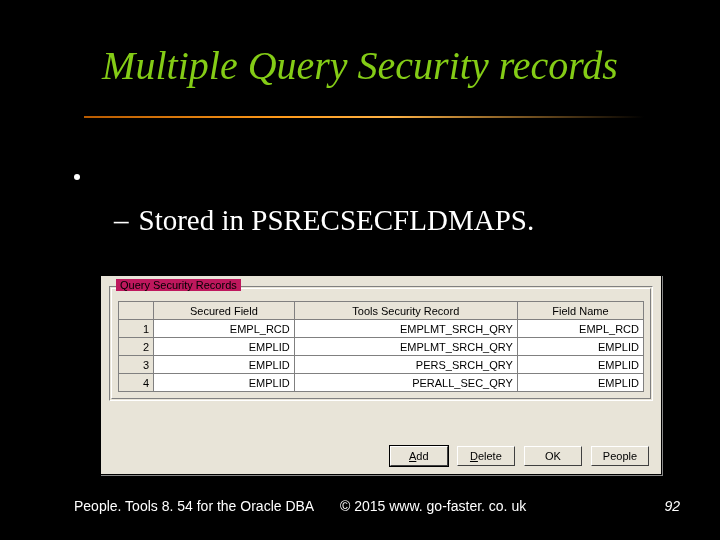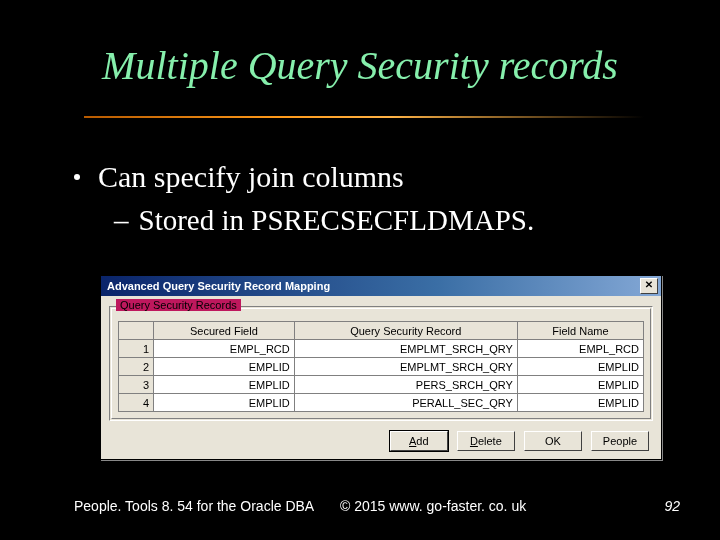--- a/index.html
+++ b/index.html
@@ -16,21 +16,21 @@
     box-sizing: border-box;
   }
   .title {
     position: absolute;
     top: 42px;
     left: 0; right: 0;
     text-align: center;
     font-style: italic;
     font-size: 40px;
     font-weight: 500;
-    color: #86efac;
+    color: #84cc16;
   }
   .underline {
     position: absolute;
     top: 116px;
     left: 84px;
     width: 560px;
     height: 2px;
     background: linear-gradient(to right, #b75a00 0%, #ff9a1a 35%, #ffb347 55%, rgba(0,0,0,0) 100%);
   }
   .bullets {
@@ -155,20 +155,21 @@
     font-family: Tahoma, Arial, sans-serif;
     font-size: 11px;
     width: 58px;
     height: 20px;
     margin-left: 6px;
     background: #e8e4d8;
     border: 1px solid #fff;
     border-right-color: #404040;
     border-bottom-color: #404040;
     cursor: default;
+    margin-top: 35px;
   }
   .dlg-buttons button.default {
     outline: 1px solid #000;
   }
   .dlg-buttons button .u { text-decoration: underline; }
 
   .footer {
     position: absolute;
     bottom: 26px;
     left: 0; right: 0;
@@ -182,43 +183,39 @@
 </style>
 </head>
 <body>
 
 <div class="slide">
   <div class="title">Multiple Query Security records</div>
   <div class="underline"></div>
 
   <div class="bullets">
     <div class="b1">
-      <span class="dot"></span><span>Can specify join columns</span>
+      <span class="dot"></span>
     </div>
     <div class="b2">
       <span class="dash">–</span><span>Stored in PSRECSECFLDMAPS.</span>
     </div>
   </div>
 
   <div class="dialog">
-    <div class="dlg-titlebar">
-      <span>Advanced Query Security Record Mapping</span>
-      <span class="dlg-close">✕</span>
-    </div>
     <div class="dlg-body">
       <div class="groupbox">
         <div class="groupbox-inner"></div>
         <span class="group-legend">Query Security Records</span>
 
         <table class="grid">
           <thead>
             <tr>
               <th class="rowhdr"></th>
               <th>Secured Field</th>
-              <th>Query Security Record</th>
+              <th>Tools Security Record</th>
               <th>Field Name</th>
             </tr>
           </thead>
           <tbody>
             <tr>
               <td class="rowhdr">1</td>
               <td>EMPL_RCD</td>
               <td>EMPLMT_SRCH_QRY</td>
               <td>EMPL_RCD</td>
             </tr>

